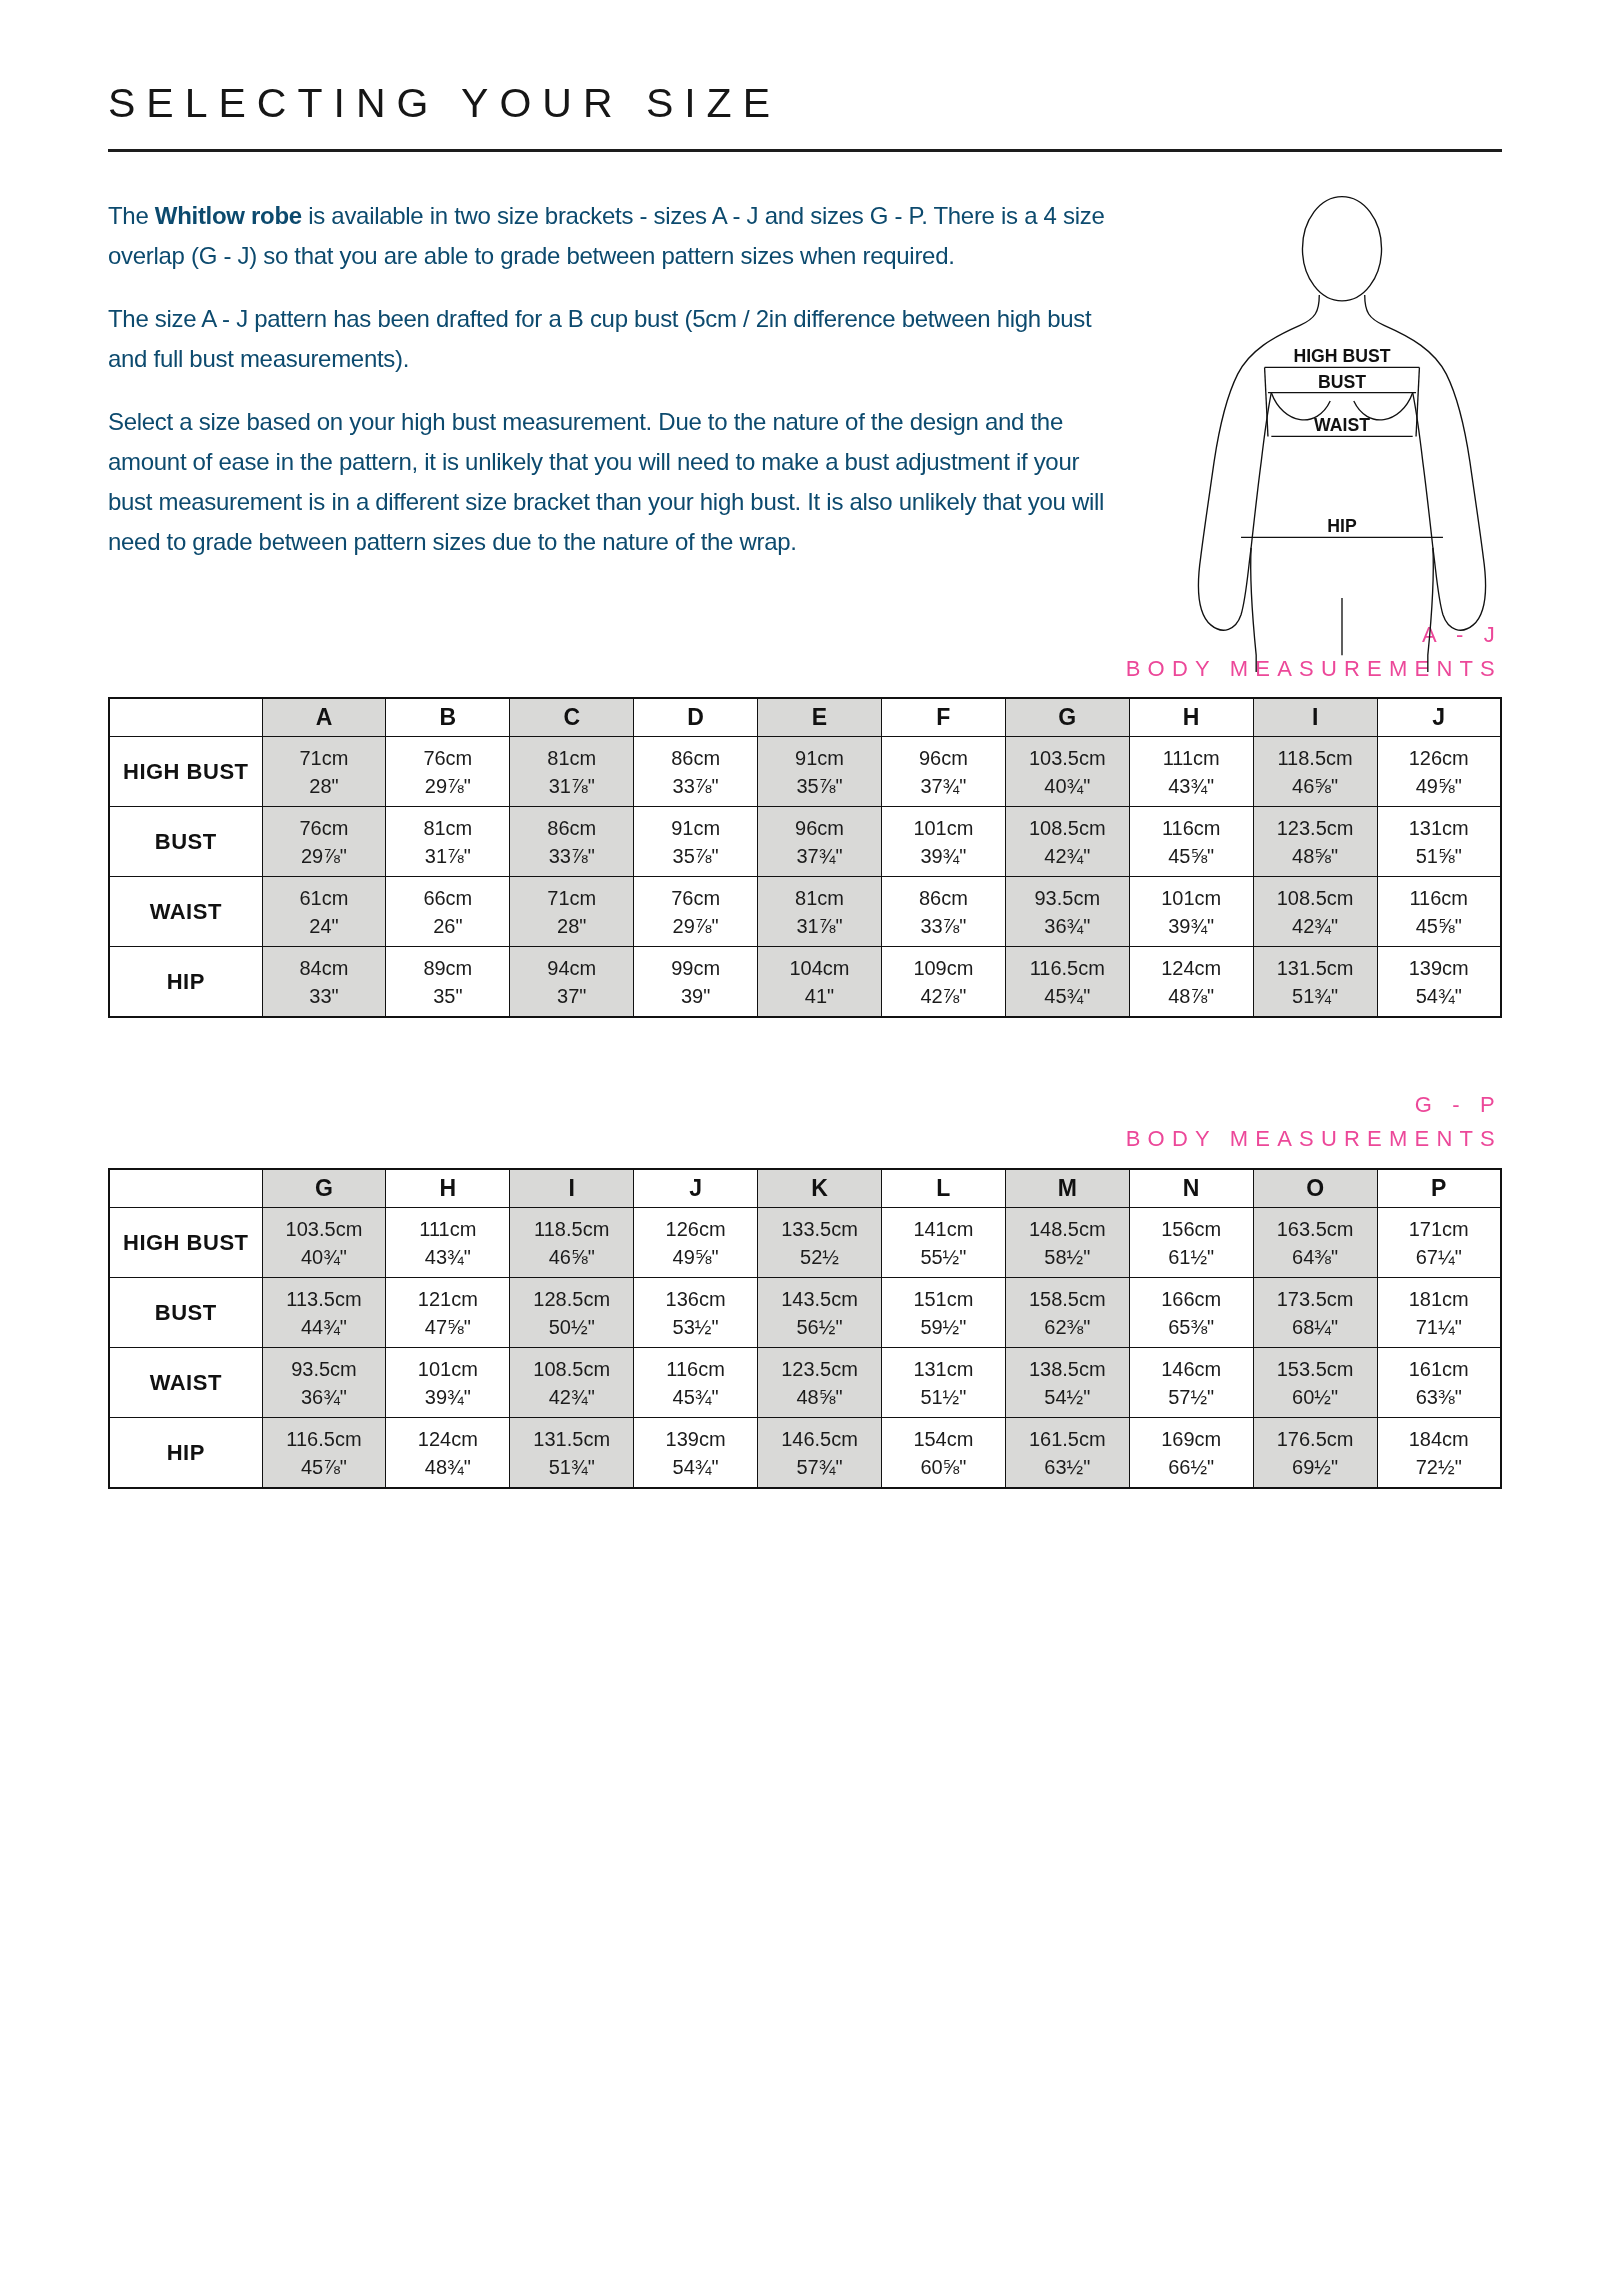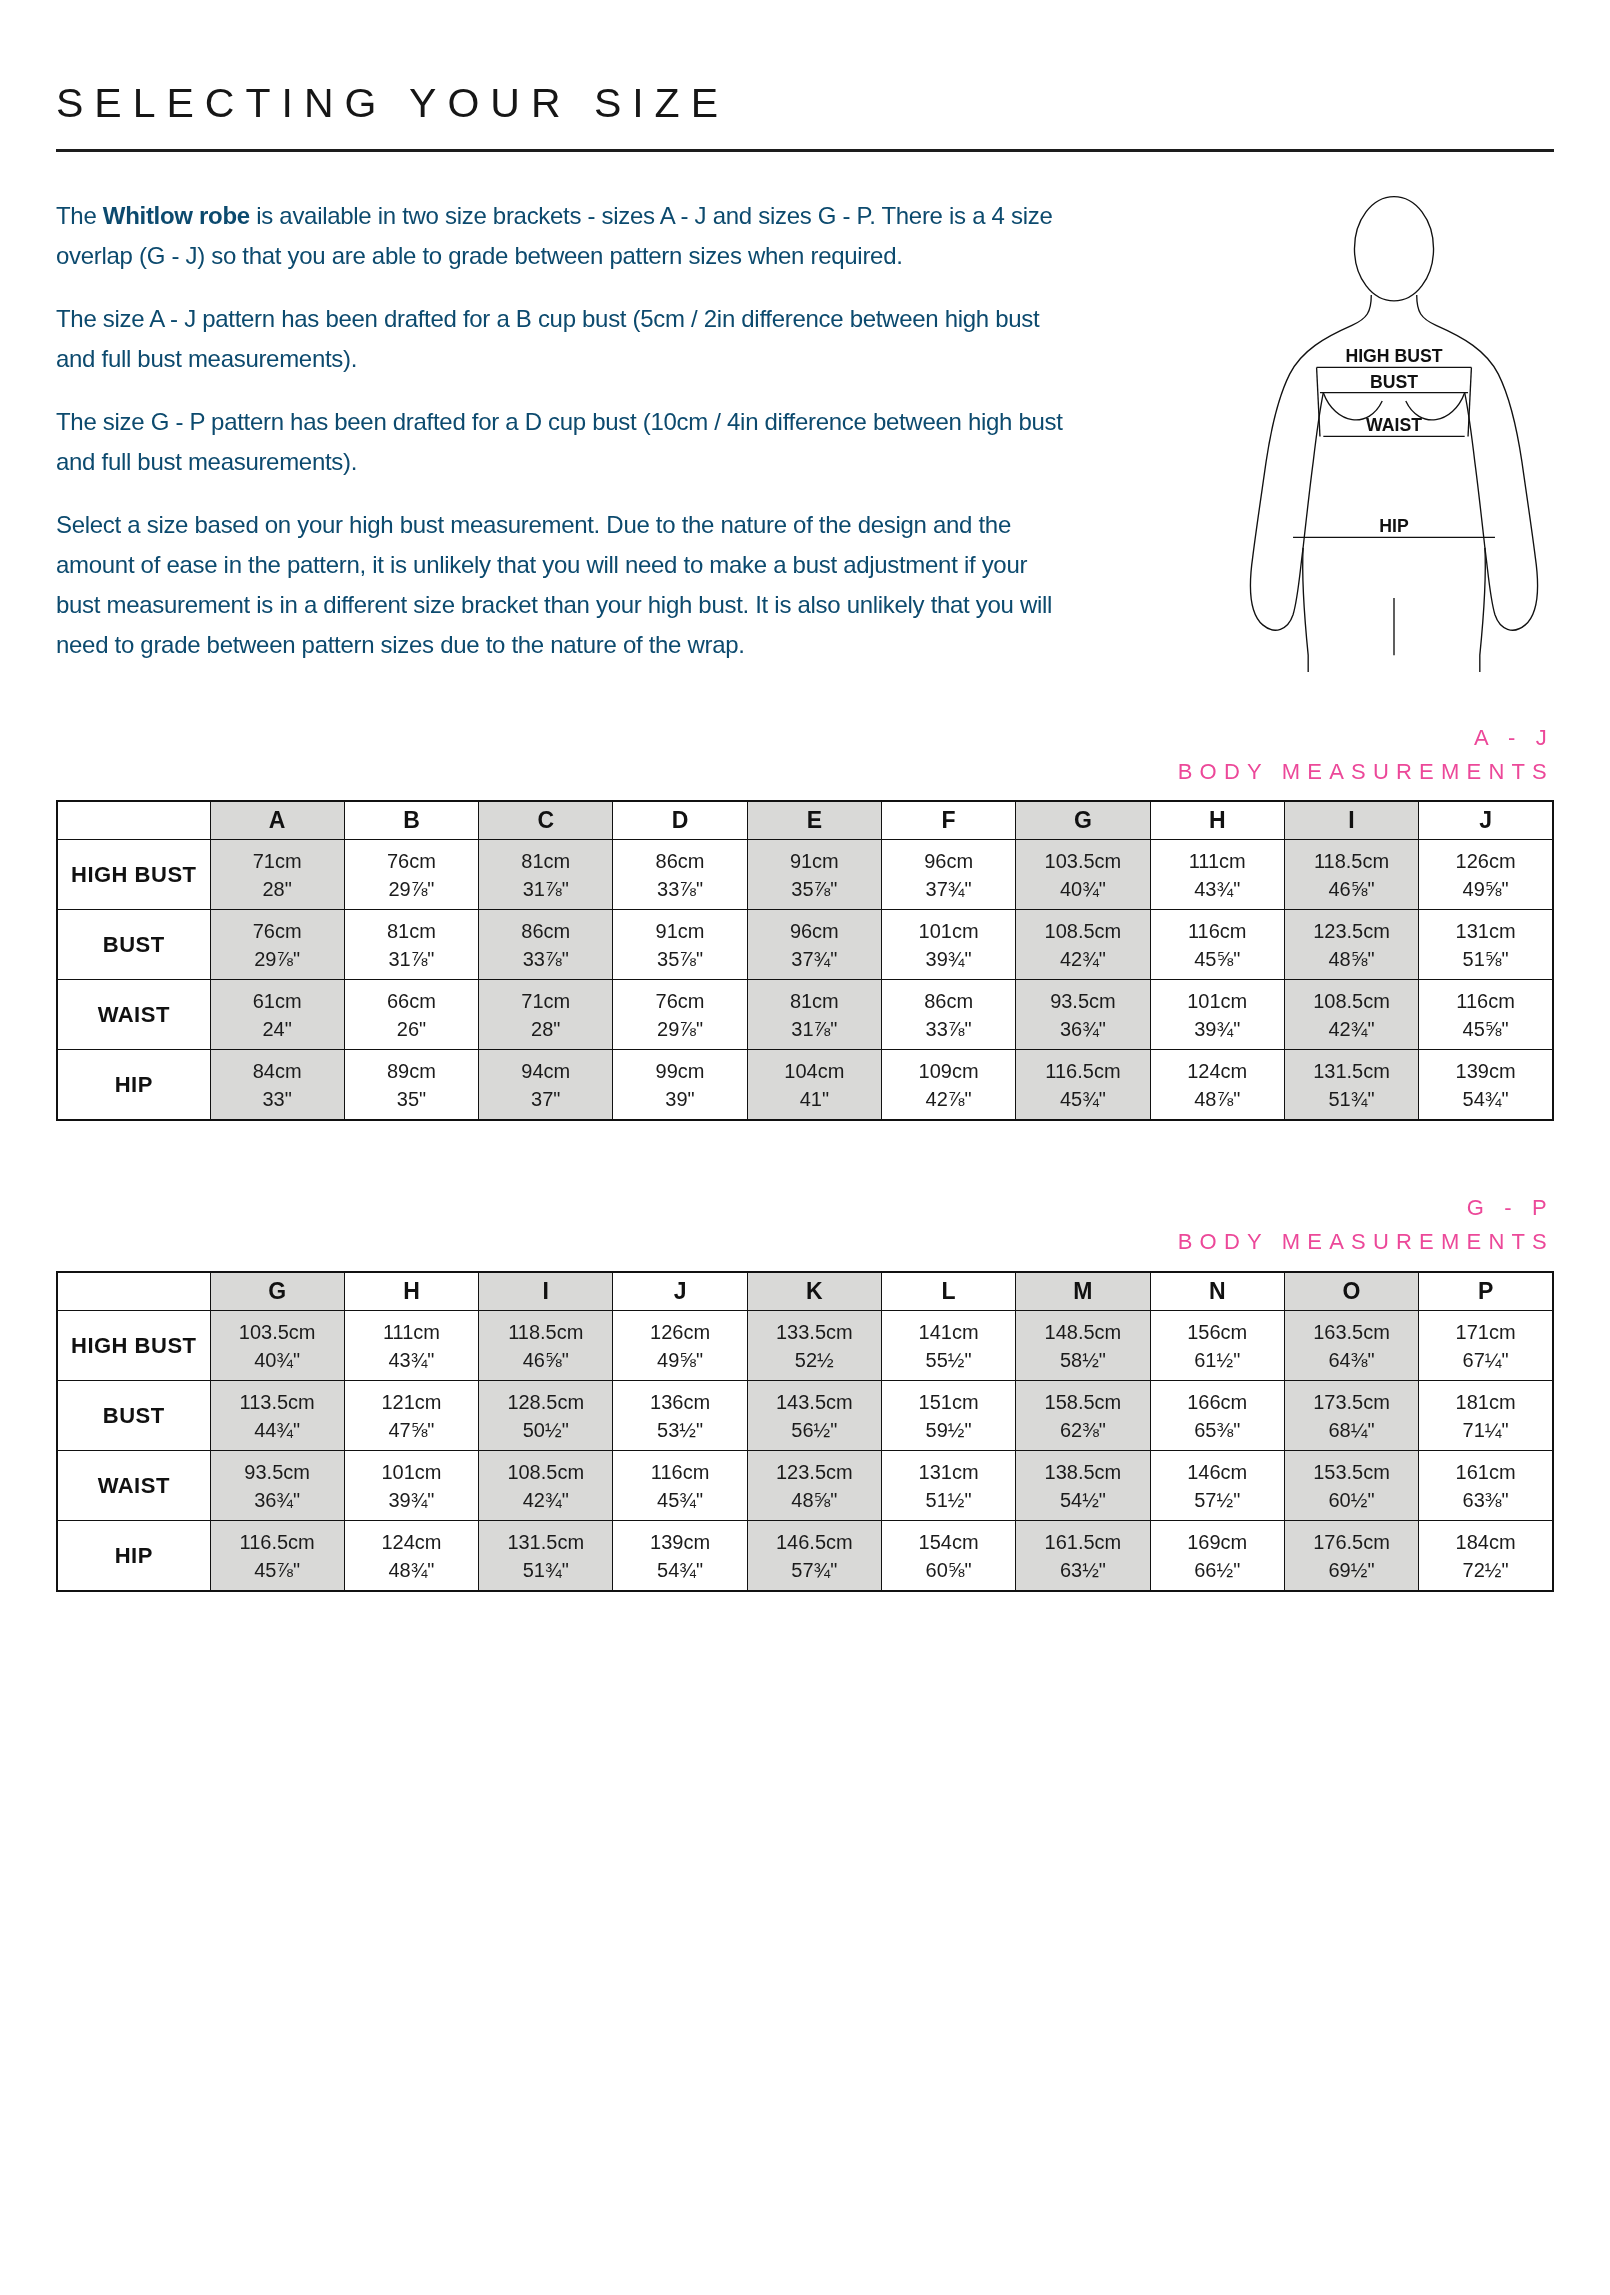--- a/index.html
+++ b/index.html
@@ -13,21 +13,21 @@
     font-family: "Liberation Sans", sans-serif;
     color: #1a1a1a;
     position: relative;
     overflow: hidden;
   }
   .page {
     position: relative;
     width: 1610px;
     height: 2295px;
     box-sizing: border-box;
-    padding: 0 56px;
+    padding: 0 108px;
     border-radius: 29px;
   }
 
   
   .page-title {
     font-size: 41px;
     font-weight: 400;
     letter-spacing: 11px;
     color: #161616;
     margin: 0;
@@ -130,21 +130,20 @@
 
 <div class="page">
 
   <h1 class="page-title">SELECTING YOUR SIZE</h1>
   <div class="title-rule"></div>
 
   <div class="intro-wrap">
     <div class="intro-text" id="intro-text">
         <p><span>The </span><b>Whitlow robe</b><span> is available in two size brackets - sizes A - J and sizes G - P. There is a 4 size overlap (G - J) so that you are able to grade between pattern sizes when required.</span></p>
         <p><span>The size A - J pattern has been drafted for a B cup bust (5cm / 2in difference between high bust and full bust measurements).</span></p>
-        <p><span>The size G - P pattern has been drafted for a D cup bust (10cm / 4in difference between high bust and full bust measurements).</span></p>
         <p><span>Select a size based on your high bust measurement. Due to the nature of the design and the amount of ease in the pattern, it is unlikely that you will need to make a bust adjustment if your bust measurement is in a different size bracket than your high bust. It is also unlikely that you will need to grade between pattern sizes due to the nature of the wrap.</span></p>
       </div>
 
     <div class="figure">
       <svg viewBox="0 0 380 580" width="320" height="488" xmlns="http://www.w3.org/2000/svg">
         <g fill="none" stroke="#111" stroke-width="1.6">
 
           <ellipse cx="190" cy="77" rx="47" ry="62"></ellipse>
 
           <path d="M163,132 C163,152 158,160 140,168

